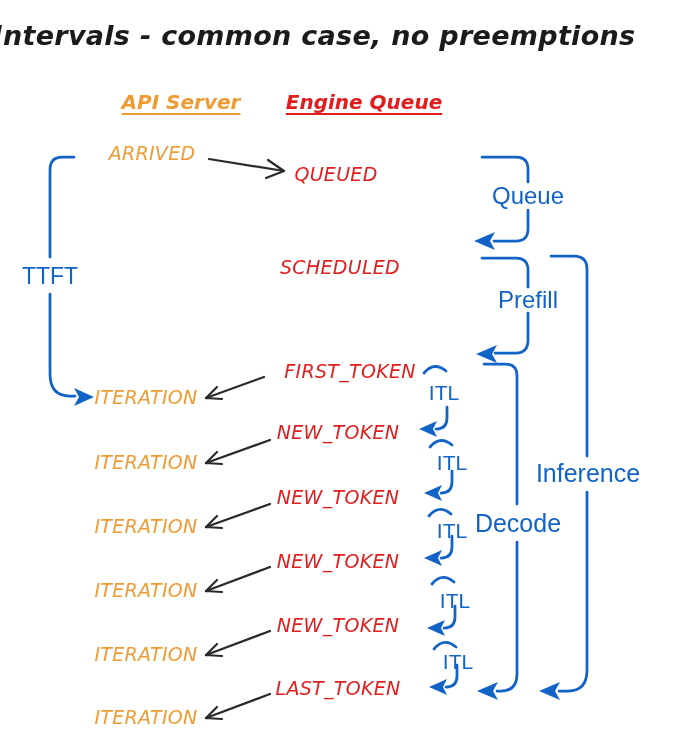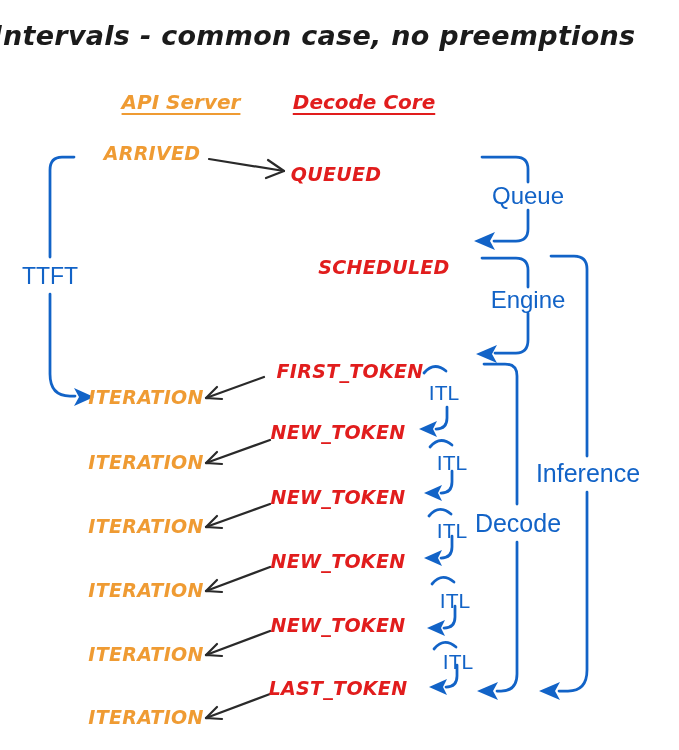--- a/index.html
+++ b/index.html
@@ -14,21 +14,21 @@
   .lbl{position:absolute;transform:translate(-50%,-50%);white-space:nowrap;line-height:1;}
 
   .title{
     font-size:27px;font-weight:bold;font-style:italic;
     color:#1b1b1b;letter-spacing:.3px;
   }
   .hdr{
     font-size:20px;font-weight:bold;font-style:italic;
     text-decoration:underline;text-underline-offset:4px;margin-left:30px;
   }
-  .ev{font-size:19px;font-weight:bold;font-style:italic;letter-spacing:.3px;}
+  .ev{font-size:19px;font-weight:normal;font-style:italic;letter-spacing:.3px;}
   .api{color:var(--c-api,#ef9b33);}
   .engine{color:var(--c-engine,#e11d1d);}
 
   .blue{color:var(--c-interval,#1263c7);font-family:"Liberation Sans",sans-serif;}
   .b23{font-size:23px;}
   .b24{font-size:24px;text-align:right;}
   .b21{font-size:21px;}
   .b25{font-size:25px;}
 
   .stroke-blue{stroke:var(--c-interval,#1263c7);fill:none;stroke-width:2.75;stroke-linecap:round;stroke-linejoin:round;}
@@ -129,42 +129,42 @@
     </g>
     <g>
       <path class="stroke-black" d="M270,694 L206,718"></path>
       <path class="stroke-black" d="M206,718 L217,707 M206,718 L222,719"></path>
     </g>
   </svg>
 
   <div class="lbl title" style="left:314px;top:35px;">Intervals - common case, no preemptions</div>
 
   <div class="lbl hdr api" style="left:151px;top:102px;">API Server</div>
-  <div class="lbl hdr engine" style="left:334px;top:102px;">Decode Core</div>
+  <div class="lbl hdr engine" style="left:334px;top:102px;">Engine Queue</div>
 
   <div class="lbl ev api" style="left:152px;top:153px;">ARRIVED</div>
   <div class="lbl ev api" style="left:146px;top:397px;">ITERATION</div>
   <div class="lbl ev api" style="left:146px;top:462px;">ITERATION</div>
   <div class="lbl ev api" style="left:146px;top:526px;">ITERATION</div>
   <div class="lbl ev api" style="left:146px;top:590px;">ITERATION</div>
   <div class="lbl ev api" style="left:146px;top:654px;">ITERATION</div>
   <div class="lbl ev api" style="left:146px;top:717px;">ITERATION</div>
 
   <div class="lbl ev engine" style="left:336px;top:174px;">QUEUED</div>
-  <div class="lbl ev engine" style="left:340px;top:267px;margin-left:44px;">SCHEDULED</div>
+  <div class="lbl ev engine" style="left:340px;top:267px;">SCHEDULED</div>
   <div class="lbl ev engine" style="left:340px;top:371px;margin-left:10px;">FIRST_TOKEN</div>
   <div class="lbl ev engine" style="left:338px;top:432px;">NEW_TOKEN</div>
   <div class="lbl ev engine" style="left:338px;top:497px;">NEW_TOKEN</div>
   <div class="lbl ev engine" style="left:338px;top:561px;">NEW_TOKEN</div>
   <div class="lbl ev engine" style="left:338px;top:625px;">NEW_TOKEN</div>
   <div class="lbl ev engine" style="left:338px;top:688px;">LAST_TOKEN</div>
 
   <div class="lbl blue b23" style="left:50px;top:276px;">TTFT</div>
   <div class="lbl blue b24" style="left:528px;top:196px;">Queue</div>
-  <div class="lbl blue b24" style="left:528px;top:300px;">Engine</div>
+  <div class="lbl blue b24" style="left:528px;top:300px;">Prefill</div>
   <div class="lbl blue b21" style="left:444px;top:392px;">ITL</div>
   <div class="lbl blue b21" style="left:452px;top:462px;">ITL</div>
   <div class="lbl blue b21" style="left:452px;top:530px;">ITL</div>
   <div class="lbl blue b21" style="left:455px;top:600px;">ITL</div>
   <div class="lbl blue b21" style="left:458px;top:661px;">ITL</div>
   <div class="lbl blue b25" style="left:588px;top:473px;">Inference</div>
   <div class="lbl blue b25" style="left:518px;top:523px;">Decode</div>
 
 </div>
 

